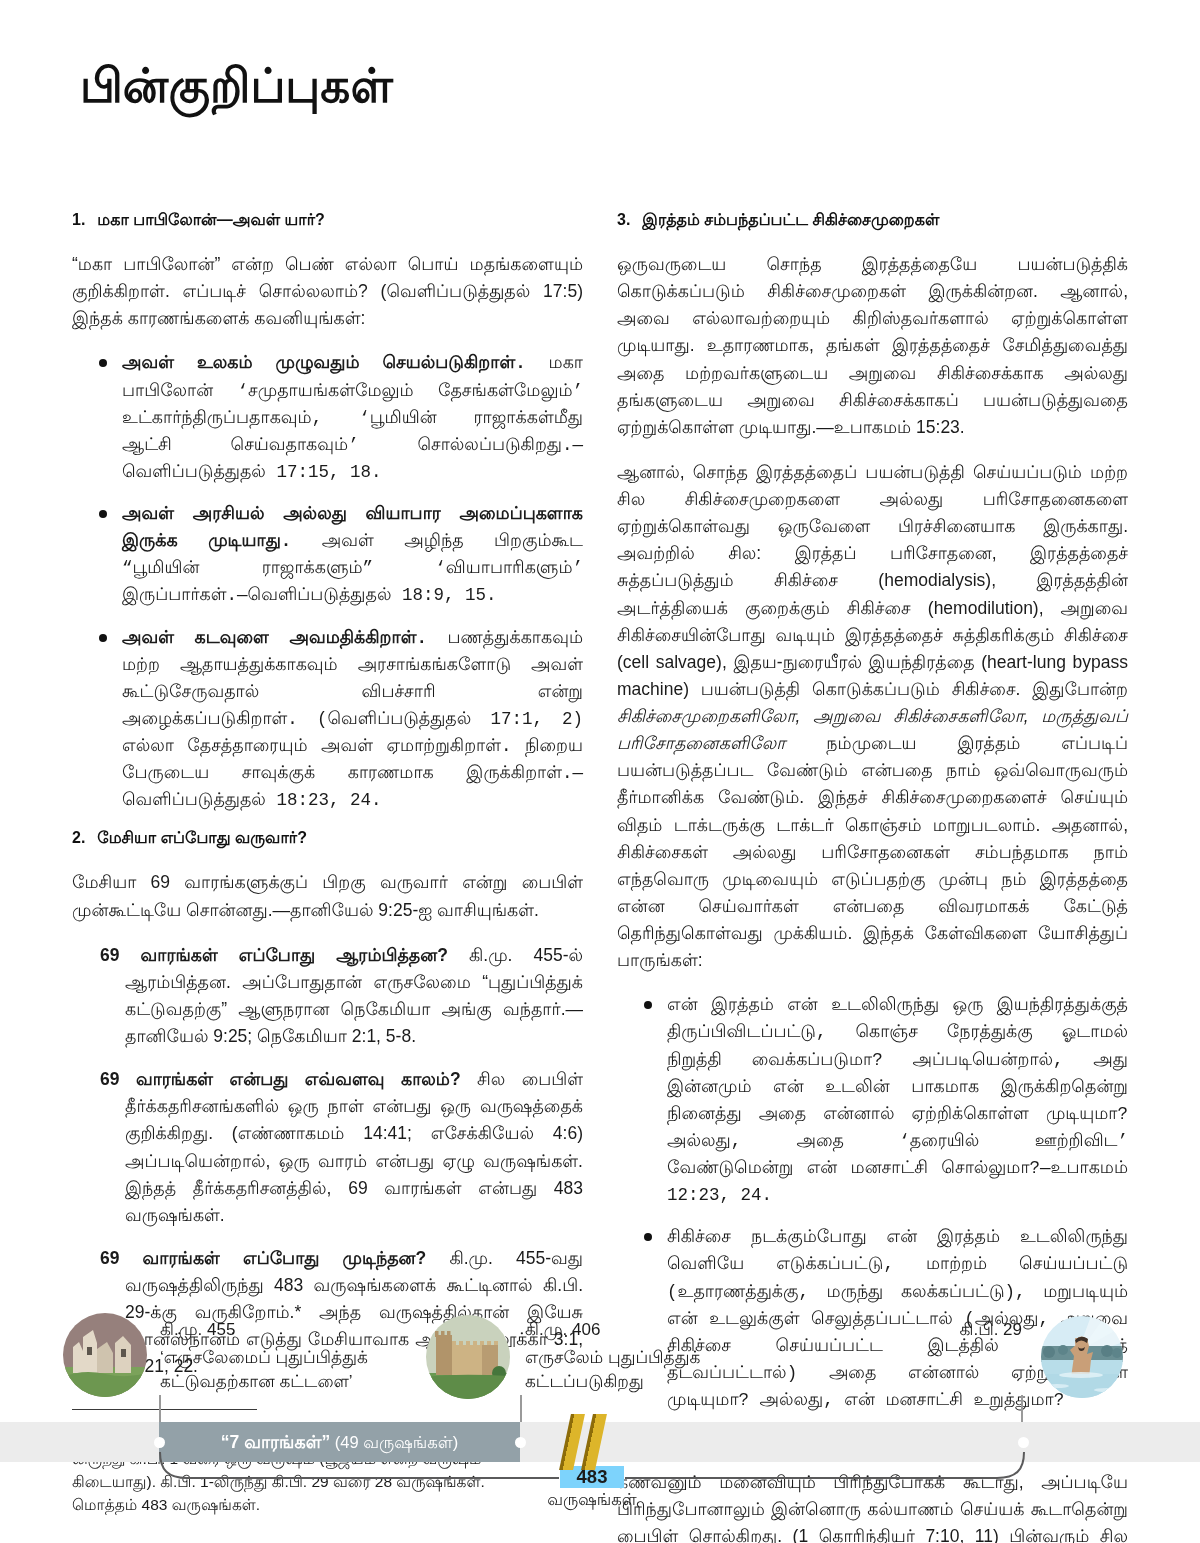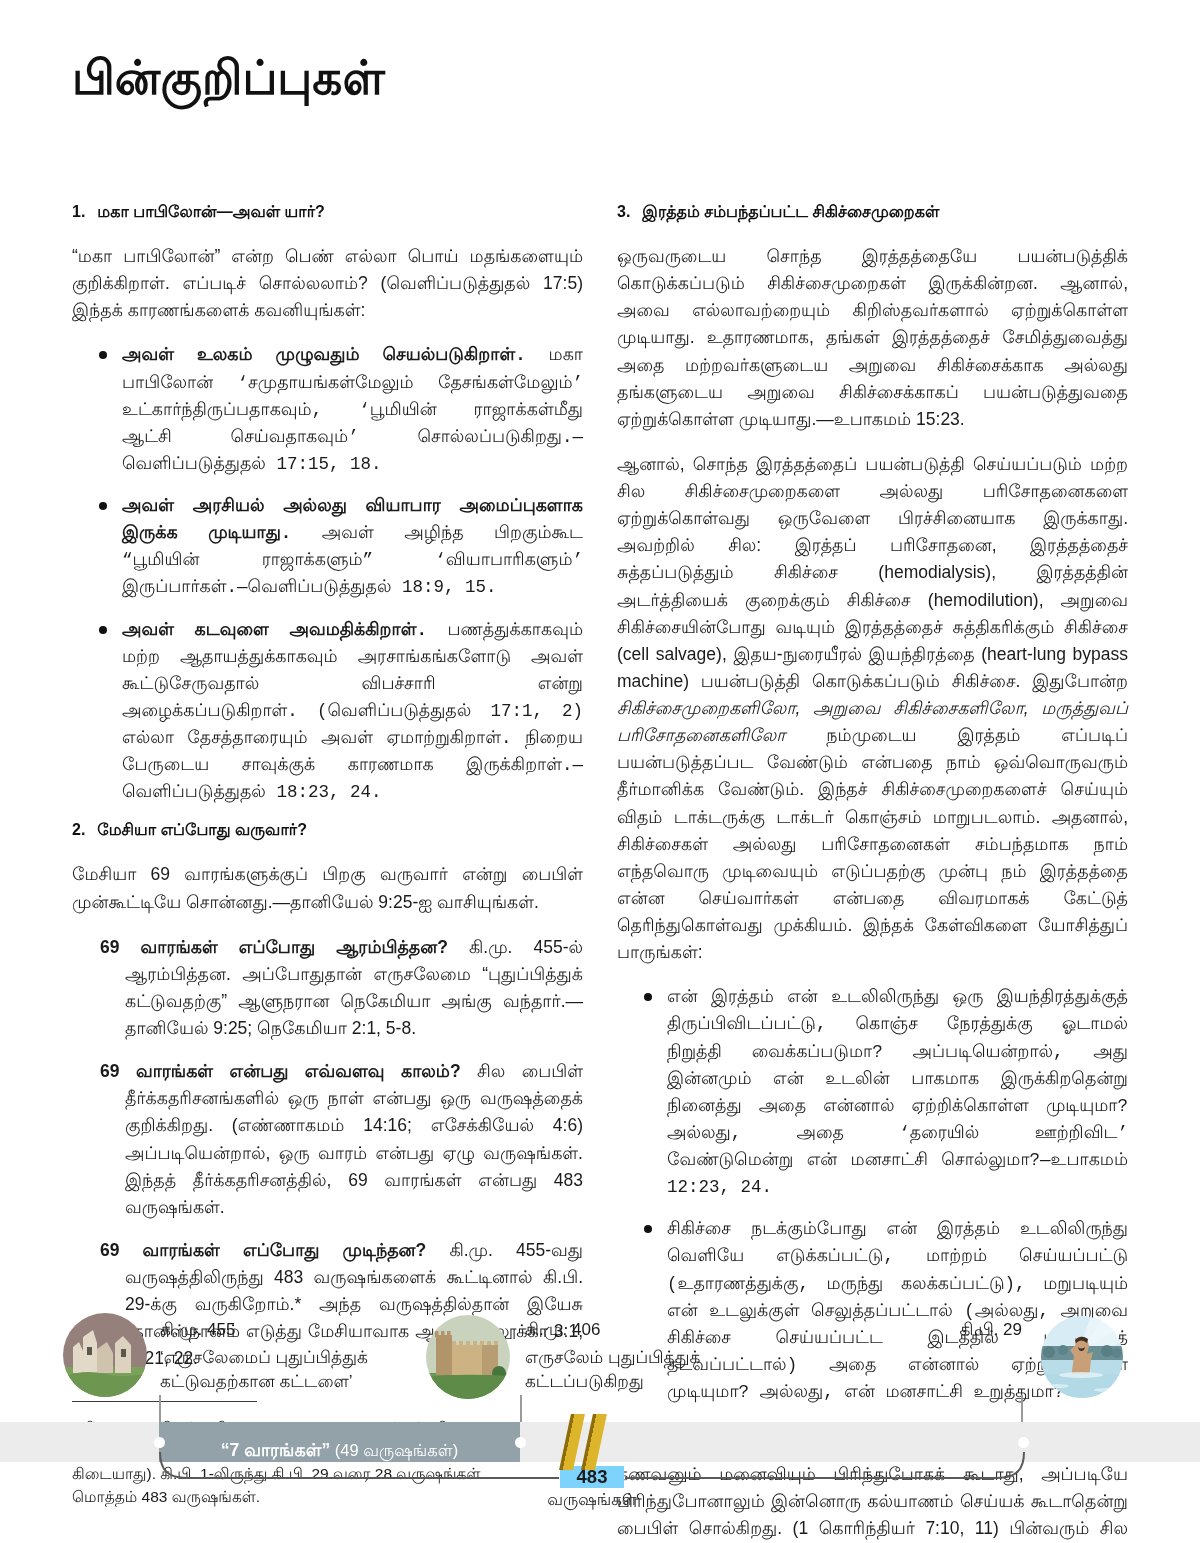--- a/index.html
+++ b/index.html
@@ -2,21 +2,21 @@
 <html><head>
 <meta charset="utf-8">
 <style>
   html,body{margin:0;padding:0;background:#ffffff;}
   .page{
     position:relative;width:1200px;height:1543px;overflow:hidden;
     background:#ffffff;color:#1b1b1b;
     font-family:"Liberation Sans", sans-serif;
   }
   .content{padding:50px 72px 0 72px;}
-  h1.doc-title{font-size:47px;font-weight:bold;margin:0;letter-spacing:0;color:#111;}
+  h1.doc-title{font-size:47px;font-weight:bold;margin:8px;letter-spacing:0;color:#111;}
   .columns{display:flex;gap:34px;margin-top:92px;}
   .col{width:511px;}
   h2.sec{font-size:16px;font-weight:bold;margin:0 0 20px 0;color:#111;}
   h2.sec .num{display:inline-block;margin-right:12px;}
   p{font-size:17.5px;line-height:1.55;margin:0 0 18px 0;}
   .just{text-align:justify;}
   ul.blist{list-style:none;margin:0 0 4px 0;padding:0;font-family:Liberation Mono, monospace;}
   ul.blist li{position:relative;padding-left:50px;margin-bottom:15px;font-size:17.5px;line-height:1.55;text-align:justify;}
   ul.blist li .dot{position:absolute;left:27px;top:9px;width:8px;height:8px;border-radius:50%;background:#111;}
   .hang{padding-left:53px;text-indent:-25px;margin-bottom:16px;}
@@ -29,21 +29,21 @@
   .tl{position:absolute;left:0;top:0;width:1200px;height:1543px;pointer-events:none;}
   .tl > *{pointer-events:auto;}
   .circle-img{position:absolute;border-radius:50%;overflow:hidden;}
   .ev{position:absolute;font-size:17px;line-height:1.38;}
   .ev .date{font-weight:normal;font-size:17px;margin-bottom:5px;}
   .ev .cap{white-space:pre-line;}
   .ev-right{text-align:center;margin-left:25px;}
   .tick{position:absolute;width:1.6px;height:27px;background:#9a9a9a;top:1395px;}
   .band{position:absolute;left:0;right:0;top:1422px;height:40px;background:#ececec;}
   .bar{position:absolute;top:1422px;height:40px;}
-  .bar-label{position:absolute;left:0;right:0;top:8px;height:28px;line-height:40px;text-align:center;color:#ffffff;font-size:16.5px;white-space:nowrap;}
+  .bar-label{position:absolute;left:0;right:0;top:0;height:28px;line-height:40px;text-align:center;color:#ffffff;font-size:16.5px;white-space:nowrap;}
   .bar-label b{font-size:17.5px;}
   .jdot{position:absolute;width:11px;height:11px;border-radius:50%;background:#ffffff;top:1437px;z-index:5;}
   .break-strip{position:absolute;top:1414px;height:56px;width:14px;transform:skewX(-12deg);
     background:linear-gradient(90deg,#8d6c09 0 3.5px,#ddb52a 3.5px);z-index:4;}
   .brace{position:absolute;left:159px;top:1452px;z-index:2;}
   .total-num{position:absolute;left:560px;top:1466px;width:64px;text-align:center;font-weight:bold;font-size:18.5px;background:#7dd3fc;}
   .total-word{position:absolute;left:520px;top:1490px;width:144px;text-align:center;font-size:16.5px;}
 </style>
 </head>
 <body>
@@ -61,21 +61,21 @@
         <ul class="blist">
           <li><span class="dot"></span><b>அவள் உலகம் முழுவதும் செயல்படுகிறாள்.</b><span> மகா பாபிலோன் ‘சமுதாயங்கள்மேலும் தேசங்கள்மேலும்’ உட்கார்ந்திருப்பதாகவும், ‘பூமியின் ராஜாக்கள்மீது ஆட்சி செய்வதாகவும்’ சொல்லப்படுகிறது.—வெளிப்படுத்துதல் 17:15, 18.</span></li>
           <li><span class="dot"></span><b>அவள் அரசியல் அல்லது வியாபார அமைப்புகளாக இருக்க முடியாது.</b><span> அவள் அழிந்த பிறகும்கூட “பூமியின் ராஜாக்களும்” ‘வியாபாரிகளும்’ இருப்பார்கள்.—வெளிப்படுத்துதல் 18:9, 15.</span></li>
           <li><span class="dot"></span><b>அவள் கடவுளை அவமதிக்கிறாள்.</b><span> பணத்துக்காகவும் மற்ற ஆதாயத்துக்காகவும் அரசாங்கங்களோடு அவள் கூட்டுசேருவதால் விபச்சாரி என்று அழைக்கப்படுகிறாள். (வெளிப்படுத்துதல் 17:1, 2) எல்லா தேசத்தாரையும் அவள் ஏமாற்றுகிறாள். நிறைய பேருடைய சாவுக்குக் காரணமாக இருக்கிறாள்.—வெளிப்படுத்துதல் 18:23, 24.</span></li>
         </ul>
 
         <h2 class="sec sec-gap"><span class="num">2.</span><span>மேசியா எப்போது வருவார்?</span></h2>
         <p class="just">மேசியா 69 வாரங்களுக்குப் பிறகு வருவார் என்று பைபிள் முன்கூட்டியே சொன்னது.—தானியேல் 9:25-ஐ வாசியுங்கள்.</p>
 
         <p class="just hang"><b>69 வாரங்கள் எப்போது ஆரம்பித்தன?</b><span> கி.மு. 455-ல் ஆரம்பித்தன. அப்போதுதான் எருசலேமை “புதுப்பித்துக் கட்டுவதற்கு” ஆளுநரான நெகேமியா அங்கு வந்தார்.—தானியேல் 9:25; நெகேமியா 2:1, 5-8.</span></p>
-        <p class="just hang"><b>69 வாரங்கள் என்பது எவ்வளவு காலம்?</b><span> சில பைபிள் தீர்க்கதரிசனங்களில் ஒரு நாள் என்பது ஒரு வருஷத்தைக் குறிக்கிறது. (எண்ணாகமம் 14:16; எசேக்கியேல் 4:6) அப்படியென்றால், ஒரு வாரம் என்பது ஏழு வருஷங்கள். இந்தத் தீர்க்கதரிசனத்தில், 69 வாரங்கள் என்பது 483 வருஷங்கள்.</span></p>
+        <p class="just hang"><b>69 வாரங்கள் என்பது எவ்வளவு காலம்?</b><span> சில பைபிள் தீர்க்கதரிசனங்களில் ஒரு நாள் என்பது ஒரு வருஷத்தைக் குறிக்கிறது. (எண்ணாகமம் 14:41; எசேக்கியேல் 4:6) அப்படியென்றால், ஒரு வாரம் என்பது ஏழு வருஷங்கள். இந்தத் தீர்க்கதரிசனத்தில், 69 வாரங்கள் என்பது 483 வருஷங்கள்.</span></p>
         <p class="just hang"><b>69 வாரங்கள் எப்போது முடிந்தன?</b><span> கி.மு. 455-வது வருஷத்திலிருந்து 483 வருஷங்களைக் கூட்டினால் கி.பி. 29-க்கு வருகிறோம்.* அந்த வருஷத்தில்தான் இயேசு ஞானஸ்நானம் எடுத்து மேசியாவாக ஆனார்!—லூக்கா 3:1, 2, 21, 22.</span></p>
 
         <hr class="fnrule">
         <p class="footnote">* கி.மு. 455-லிருந்து கி.மு. 1 வரை 454 வருஷங்கள். கி.மு. 1-லிருந்து கி.பி. 1 வரை ஒரு வருஷம் (பூஜ்யம் என்ற வருஷம் கிடையாது). கி.பி. 1-லிருந்து கி.பி. 29 வரை 28 வருஷங்கள். மொத்தம் 483 வருஷங்கள்.</p>
       </div>
 
       <div class="col">
         <h2 class="sec"><span class="num">3.</span><span>இரத்தம் சம்பந்தப்பட்ட சிகிச்சைமுறைகள்</span></h2>
         <p class="just">ஒருவருடைய சொந்த இரத்தத்தையே பயன்படுத்திக் கொடுக்கப்படும் சிகிச்சைமுறைகள் இருக்கின்றன. ஆனால், அவை எல்லாவற்றையும் கிறிஸ்தவர்களால் ஏற்றுக்கொள்ள முடியாது. உதாரணமாக, தங்கள் இரத்தத்தைச் சேமித்துவைத்து அதை மற்றவர்களுடைய அறுவை சிகிச்சைக்காக அல்லது தங்களுடைய அறுவை சிகிச்சைக்காகப் பயன்படுத்துவதை ஏற்றுக்கொள்ள முடியாது.—உபாகமம் 15:23.</p>
         <p class="just"><span>ஆனால், சொந்த இரத்தத்தைப் பயன்படுத்தி செய்யப்படும் மற்ற சில சிகிச்சைமுறைகளை அல்லது பரிசோதனைகளை ஏற்றுக்கொள்வது ஒருவேளை பிரச்சினையாக இருக்காது. அவற்றில் சில: இரத்தப் பரிசோதனை, இரத்தத்தைச் சுத்தப்படுத்தும் சிகிச்சை (hemodialysis), இரத்தத்தின் அடர்த்தியைக் குறைக்கும் சிகிச்சை (hemodilution), அறுவை சிகிச்சையின்போது வடியும் இரத்தத்தைச் சுத்திகரிக்கும் சிகிச்சை (cell salvage), இதய-நுரையீரல் இயந்திரத்தை (heart-lung bypass machine) பயன்படுத்தி கொடுக்கப்படும் சிகிச்சை. இதுபோன்ற </span><span class="ital">சிகிச்சைமுறைகளிலோ, அறுவை சிகிச்சைகளிலோ, மருத்துவப் பரிசோதனைகளிலோ</span><span> நம்முடைய இரத்தம் எப்படிப் பயன்படுத்தப்பட வேண்டும் என்பதை நாம் ஒவ்வொருவரும் தீர்மானிக்க வேண்டும். இந்தச் சிகிச்சைமுறைகளைச் செய்யும் விதம் டாக்டருக்கு டாக்டர் கொஞ்சம் மாறுபடலாம். அதனால், சிகிச்சைகள் அல்லது பரிசோதனைகள் சம்பந்தமாக நாம் எந்தவொரு முடிவையும் எடுப்பதற்கு முன்பு நம் இரத்தத்தை என்ன செய்வார்கள் என்பதை விவரமாகக் கேட்டுத் தெரிந்துகொள்வது முக்கியம். இந்தக் கேள்விகளை யோசித்துப் பாருங்கள்:</span></p>

